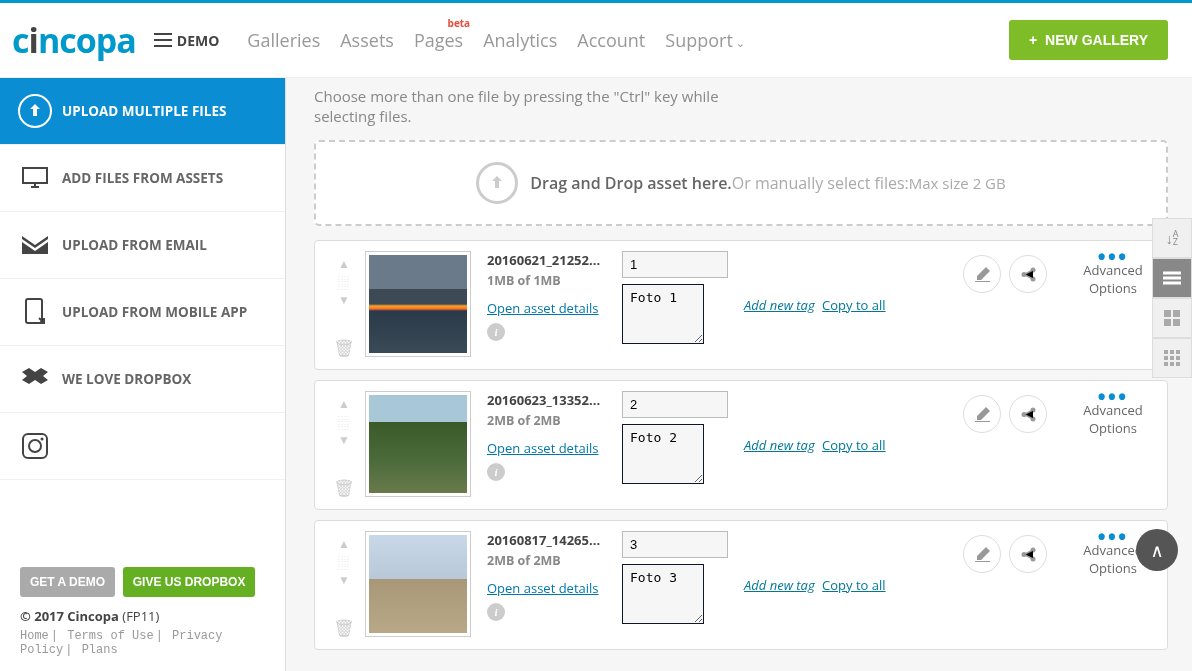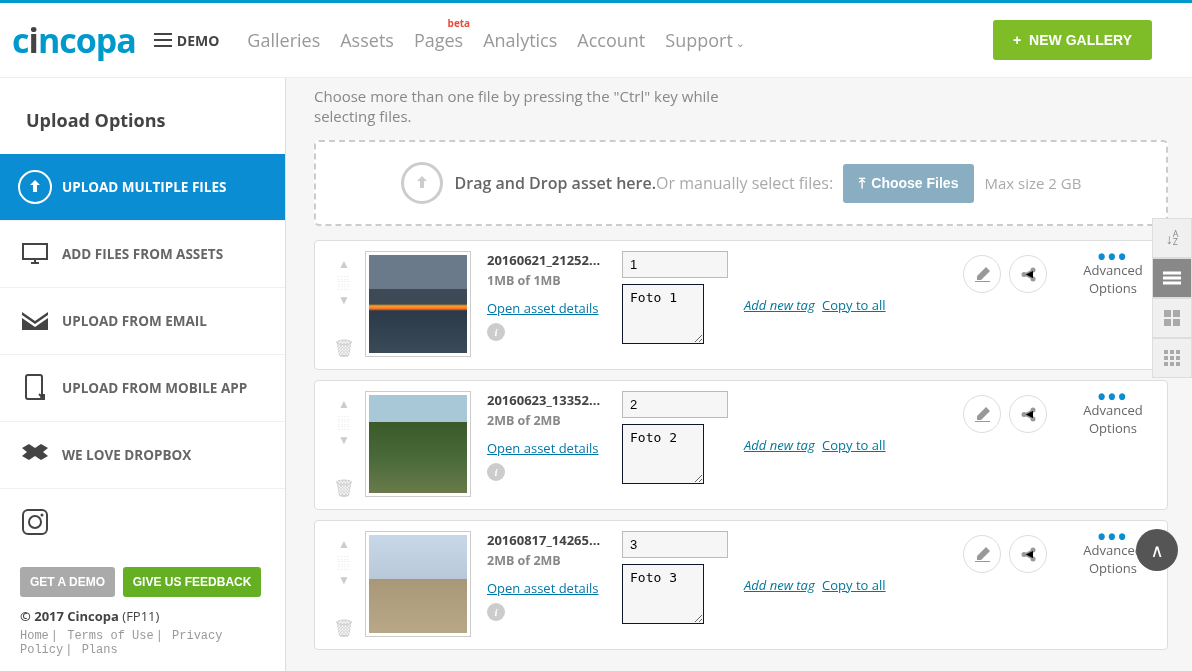--- a/index.html
+++ b/index.html
@@ -8,21 +8,21 @@
 .header { height: 75px; display: flex; align-items: center; padding: 0 12px; border-bottom: 1px solid #eee; }
 .logo { font-size: 34px; font-weight: 700; letter-spacing: -1px; display: flex; align-items: center; }
 .logo .c1 { color: #0099cc; }
 .logo .c2 { color: #444; }
 .menu-toggle { display: flex; align-items: center; margin-left: 18px; color: #444; font-weight: 700; font-size: 14px; cursor: pointer; }
 .menu-toggle svg { margin-right: 5px; }
 .nav { display: flex; margin-left: 18px; }
 .nav a { color: #999; font-size: 18px; margin: 0 10px; text-decoration: none; position: relative; }
 .beta { position: absolute; top: -12px; right: -7px; color: #e84c3d; font-size: 10px; font-weight: 700; }
 .chev-down { font-size: 11px; color: #999; margin-left: 3px; }
-.new-gallery { margin-left: auto; margin-right: 28px; background: #7ebd27; color: #fff; font-weight: 700; border: none; padding: 12px 20px; border-radius: 3px; font-size: 14px; cursor: pointer; }
+.new-gallery { margin-left: auto; margin-right: 12px; background: #7ebd27; color: #fff; font-weight: 700; border: none; padding: 12px 20px; border-radius: 3px; font-size: 14px; cursor: pointer; }
 .new-gallery::before { content: "+"; font-weight: 900; margin-right: 8px; }
 .body { display: flex; height: 593px; }
 .sidebar { width: 286px; position: relative; border-right: 1px solid #ddd; background: #fff; }
 .sidebar-scroll { overflow-y: auto; height: 500px; }
 .sidebar h2 { font-size: 18px; color: #444; padding: 30px 26px 22px; font-weight: 700; }
 .s-item { display: flex; align-items: center; padding: 16px 18px; font-size: 13.5px; font-weight: 700; color: #666; cursor: pointer; border-bottom: 1px solid #f0f0f0; }
 .s-item.active { background: #0a8dd3; color: #fff; }
 .s-icon { width: 34px; height: 34px; display: flex; align-items: center; justify-content: center; margin-right: 10px; flex: 0 0 34px; }
 .s-item.active .s-icon { border: 2px solid #fff; border-radius: 50%; }
 .sidebar-footer { position: absolute; bottom: 0; left: 0; right: 0; padding: 14px 20px; background: #fff; }
@@ -93,21 +93,20 @@
     <a>Analytics</a>
     <a>Account</a>
     <a><span>Support</span><span class="chev-down">⌄</span></a>
   </div>
   <button class="new-gallery">NEW GALLERY</button>
 </div>
 
 <div class="body">
   <div class="sidebar">
     <div class="sidebar-scroll">
-      <h2>Upload Options</h2>
       <div class="s-item active">
         <span class="s-icon">
             <svg width="18" height="18" viewBox="0 0 18 18">
               <path fill="#fff" d="M9 2l5 5h-3v7H7V7H4z"></path>
             </svg>
           </span>
         <span>UPLOAD MULTIPLE FILES</span>
       </div>
       <div class="s-item">
         <span class="s-icon">
@@ -149,21 +148,21 @@
               <rect x="1" y="1" width="24" height="24" rx="5" fill="none" stroke="#444" stroke-width="2"></rect>
               <circle cx="13" cy="13" r="6" fill="none" stroke="#444" stroke-width="2"></circle>
               <circle cx="20" cy="6" r="1.5" fill="#444"></circle>
             </svg>
           </span>
 
       </div>
     </div>
     <div class="sidebar-footer">
       <button class="btn-demo">GET A DEMO</button>
-      <button class="btn-feedback">GIVE US FEEDBACK</button>
+      <button class="btn-feedback">GIVE US DROPBOX</button>
       <div class="copyright"><b>© 2017 Cincopa</b> <span>(FP11)</span></div>
       <div class="footer-links">
         <a>Home</a><span>|</span>
         <a>Terms of Use</a><span>|</span>
         <a>Privacy Policy</a><span>|</span>
         <a>Plans</a>
       </div>
     </div>
   </div>
 
@@ -172,23 +171,20 @@
 
     <div class="dropzone">
       <span class="dz-icon">
           <svg width="18" height="18" viewBox="0 0 18 18">
             <path fill="#ccc" d="M9 2l5 5h-3v7H7V7H4z"></path>
           </svg>
         </span>
       <span class="dz-text">
         <span>Drag and Drop asset here.</span><span class="or">Or manually select files:</span>
       </span>
-      <button class="choose-btn">
-        <span style="margin-right:6px">⤒</span><span>Choose Files</span>
-      </button>
       <span class="maxsize">Max size 2 GB</span>
     </div>
 
     <div id="asset-list">
         <div class="asset">
     <div class="reorder">
       <span class="arr">▲</span>
       <span class="grip">::::<br>::::<br>::::</span>
       <span class="arr">▼</span>
       <span class="trash">🗑</span>

